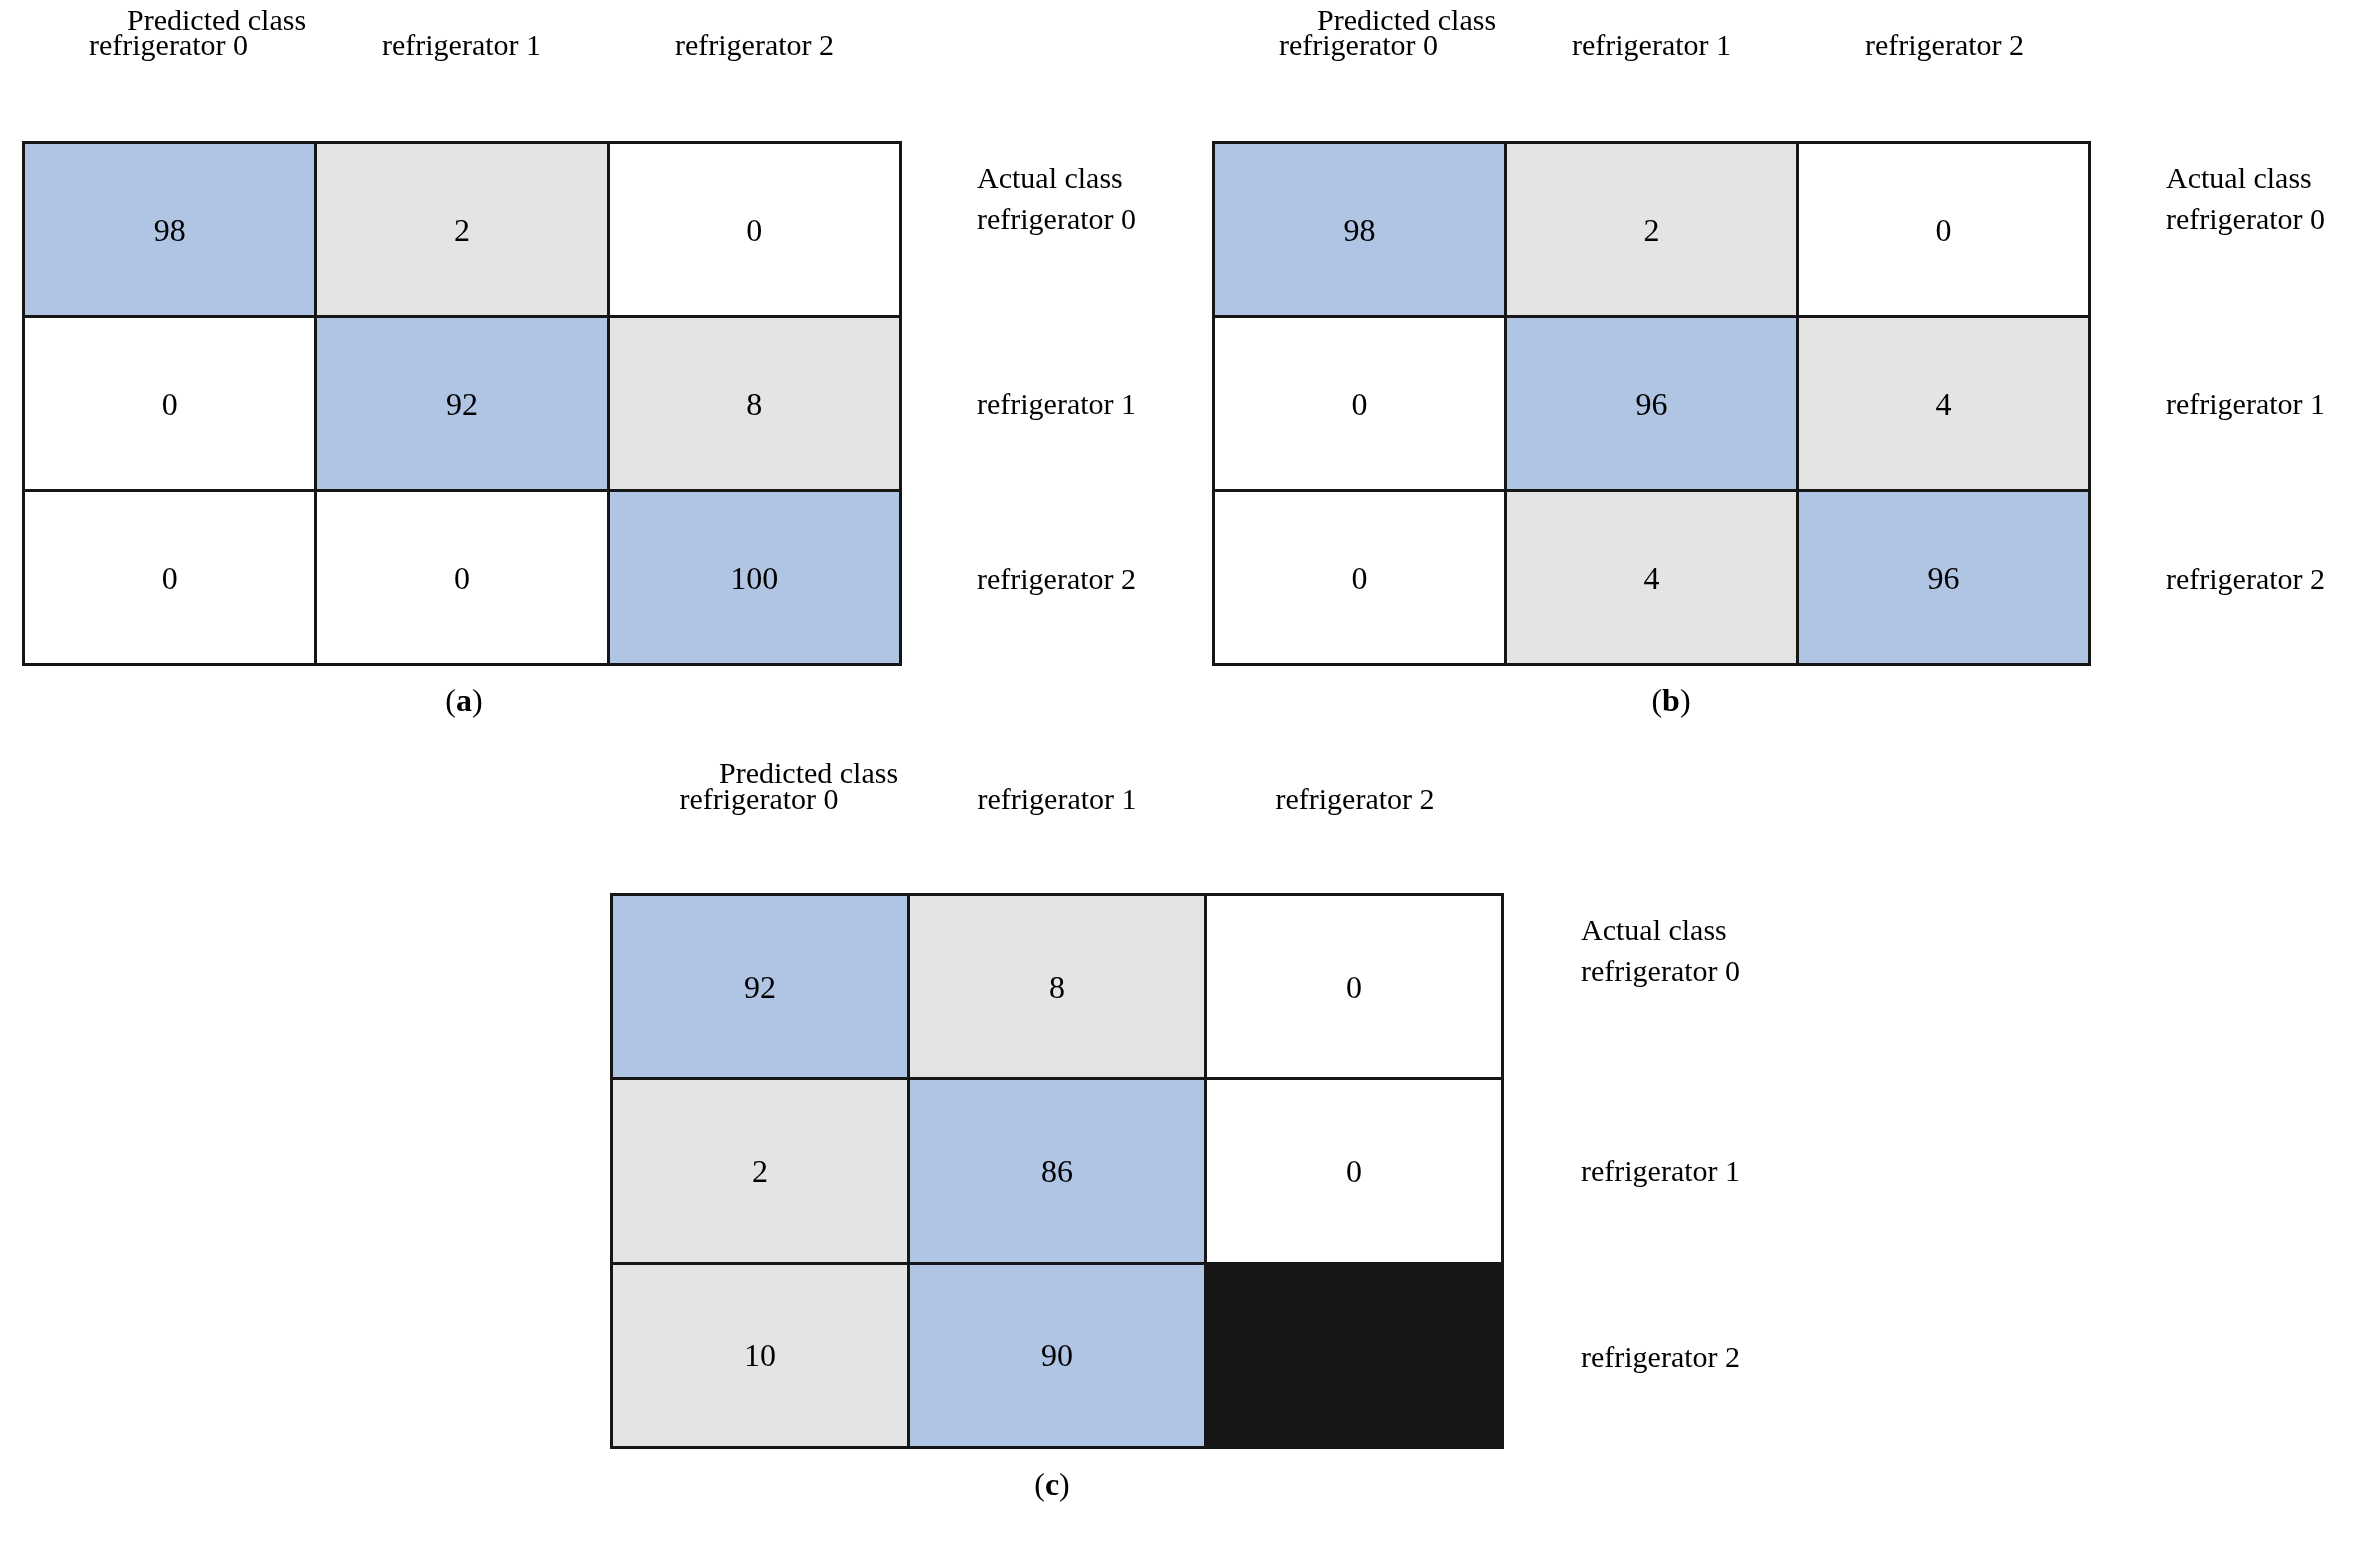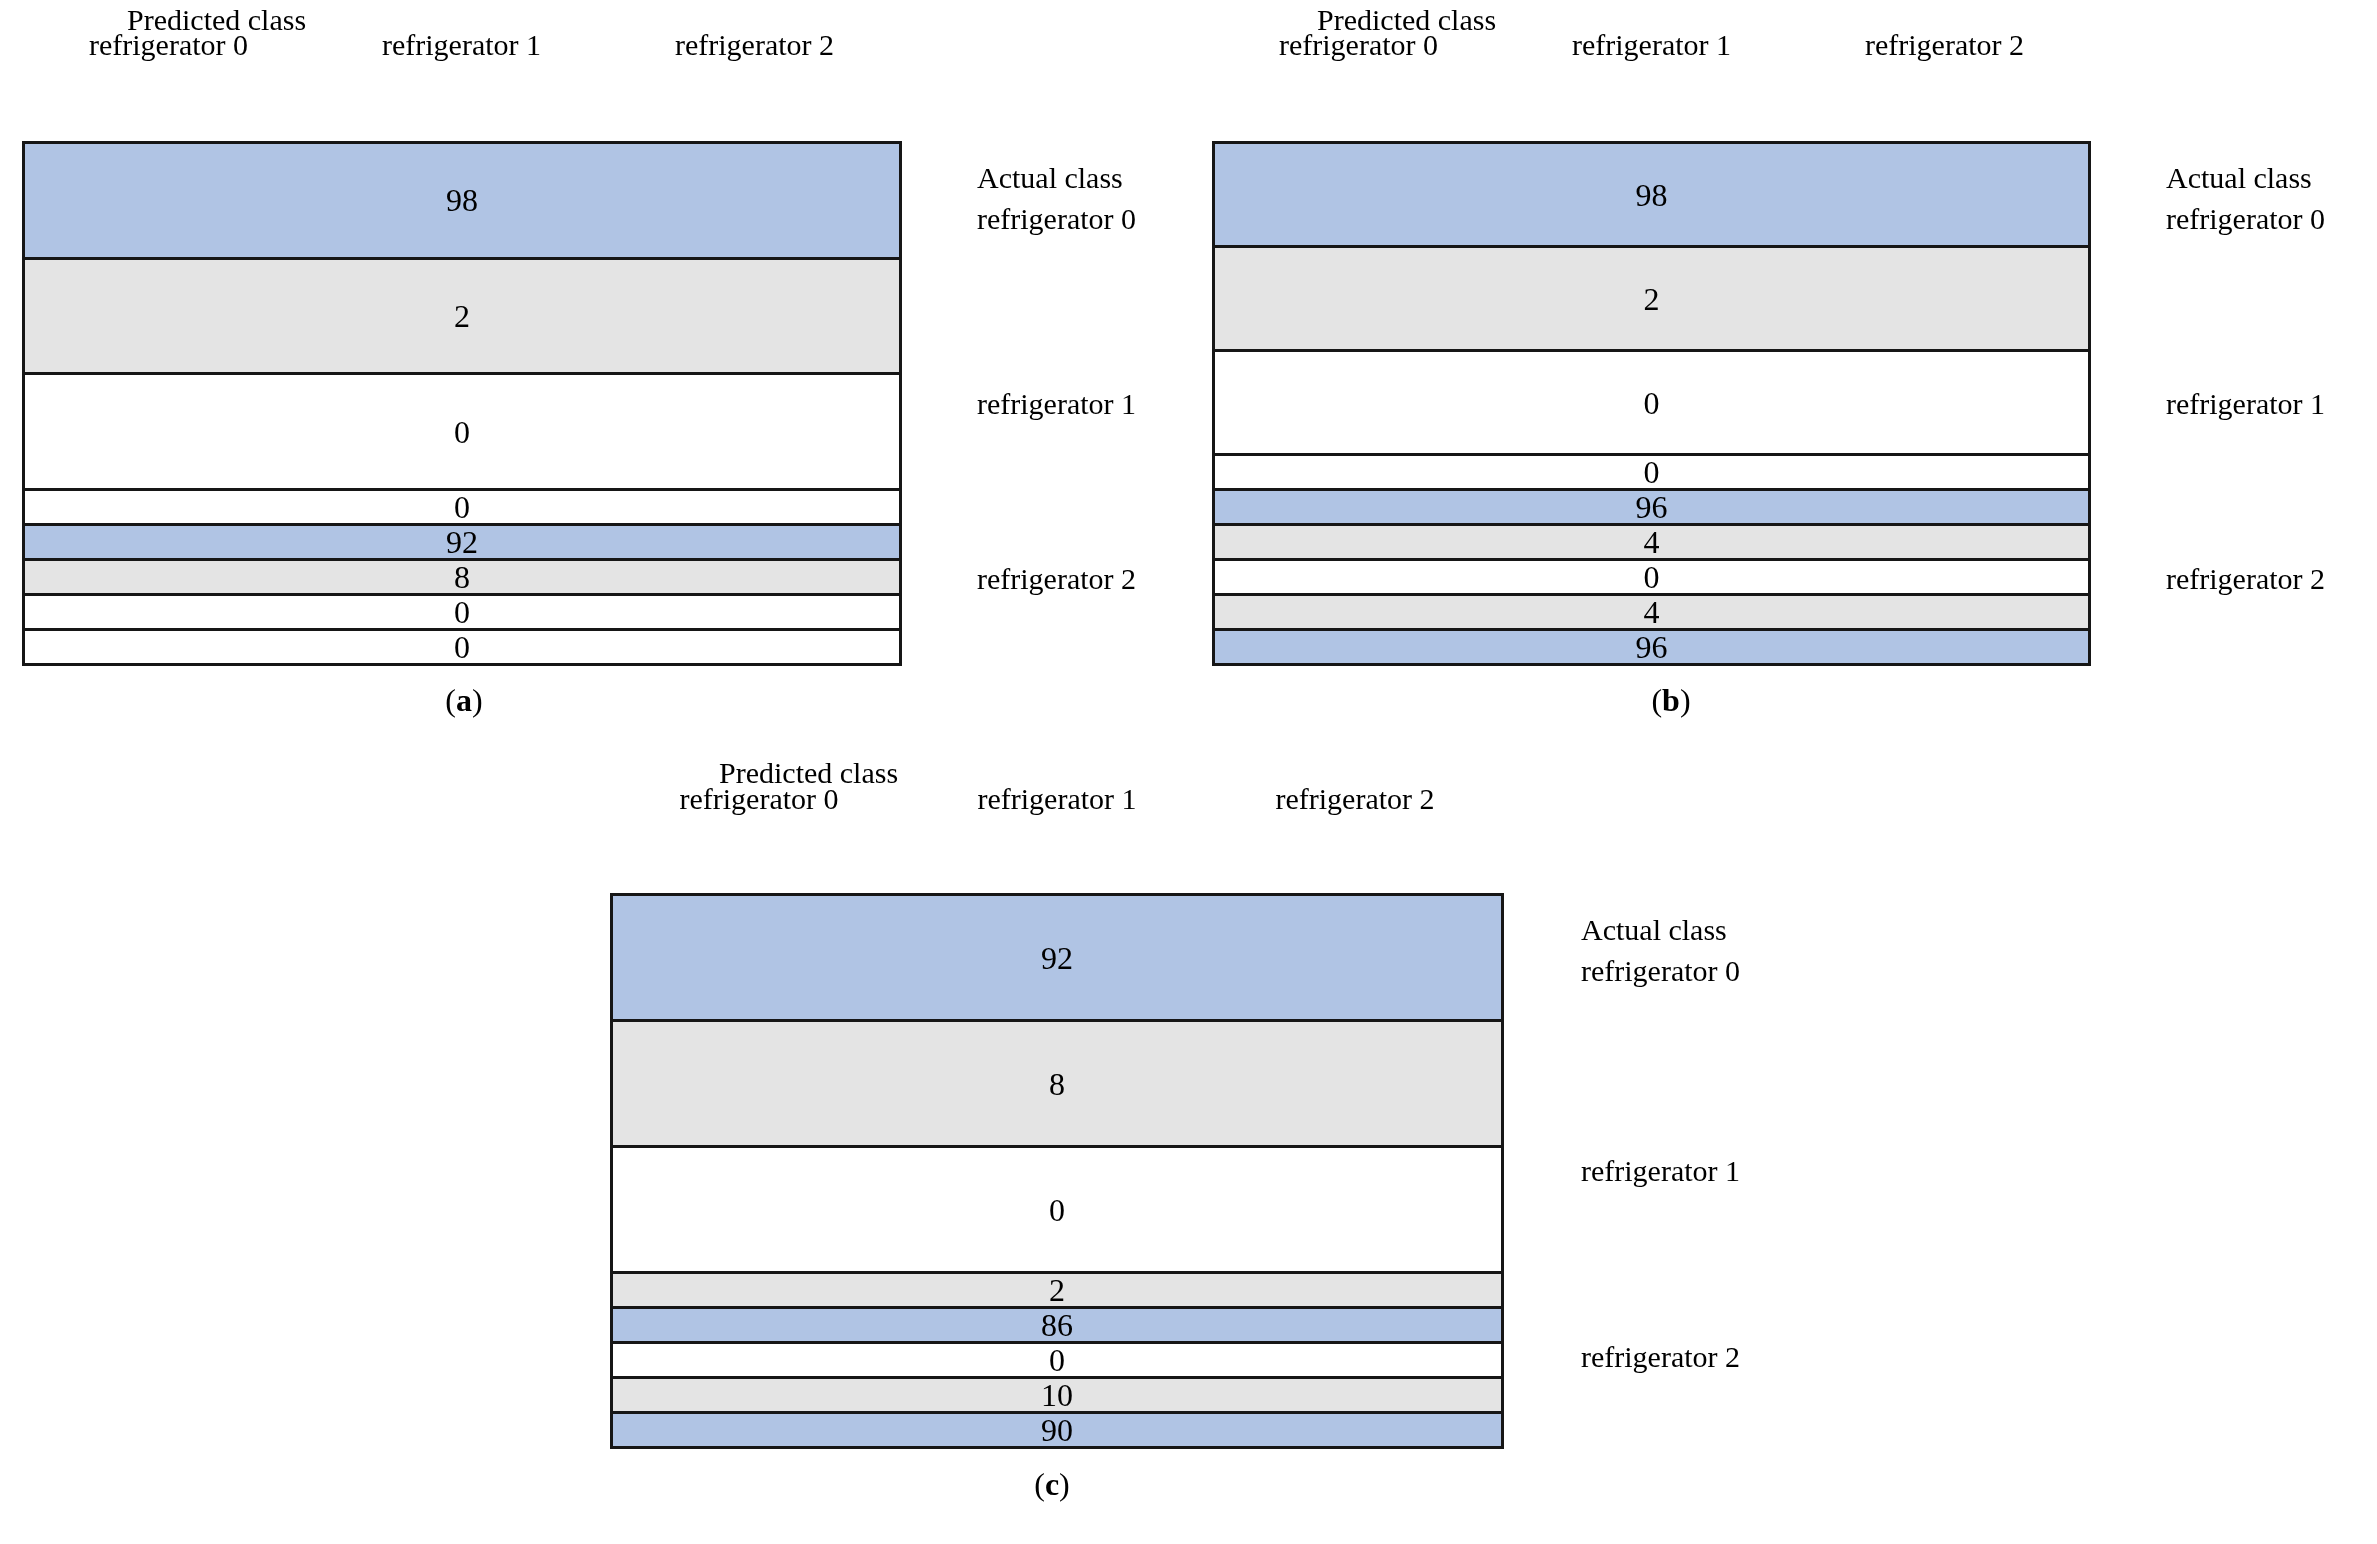--- a/index.html
+++ b/index.html
@@ -38,21 +38,21 @@
     font-size: 30px;
     line-height: 1;
     text-align: center;
     white-space: nowrap;
   }
 
   
   .matrix {
     position: absolute;
     display: grid;
-    grid-template-columns: repeat(1, 1fr);
+    grid-template-columns: repeat(3, 1fr);
     grid-template-rows: repeat(3, 1fr);
     border: 3.6px solid #161616;
     box-sizing: border-box;
     background: #161616;
     gap: 3px;
   }
   .cell {
     display: flex;
     align-items: center;
     justify-content: center;
@@ -141,20 +141,21 @@
 
   <div class="matrix">
     <div class="cell diag">98</div>
     <div class="cell mid">2</div>
     <div class="cell zero">0</div>
     <div class="cell zero">0</div>
     <div class="cell diag">92</div>
     <div class="cell mid">8</div>
     <div class="cell zero">0</div>
     <div class="cell zero">0</div>
+    <div class="cell diag">100</div>
   </div>
 
   <div class="row-labels">
     <div class="row-label first">
       <span class="actual-lead">Actual class</span>
       <span>refrigerator 0</span>
     </div>
     <div class="row-label">
       <span>refrigerator 1</span>
     </div>

